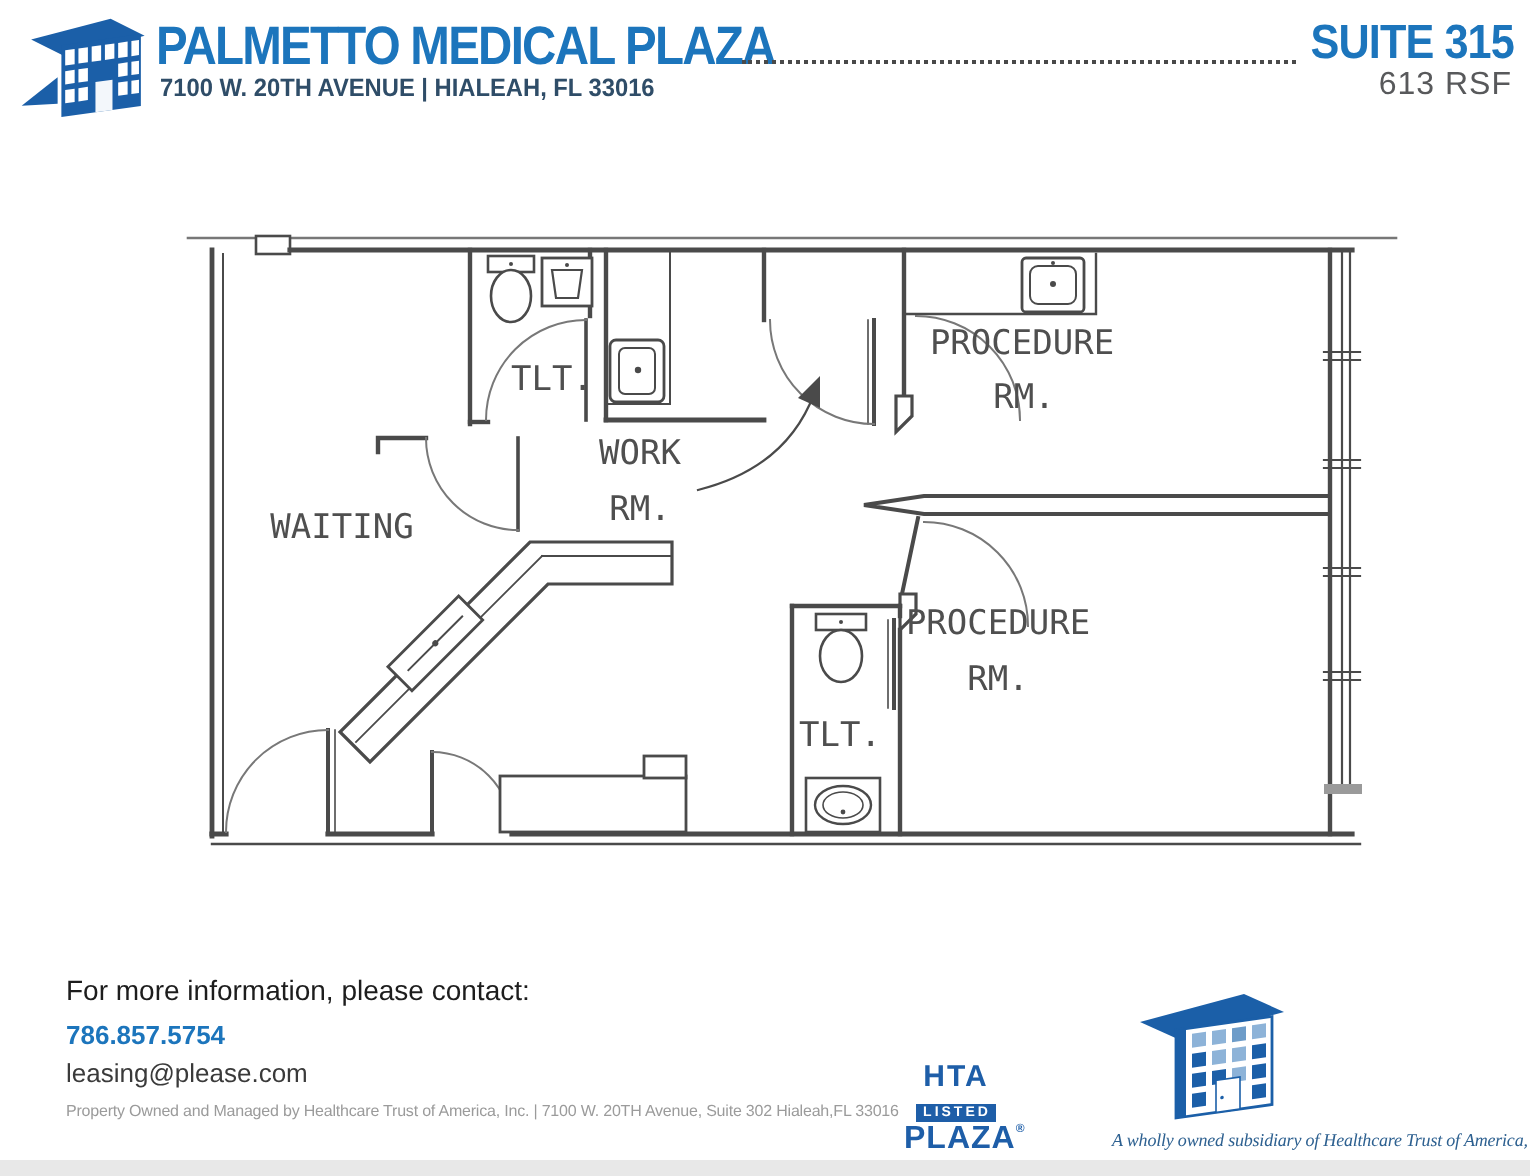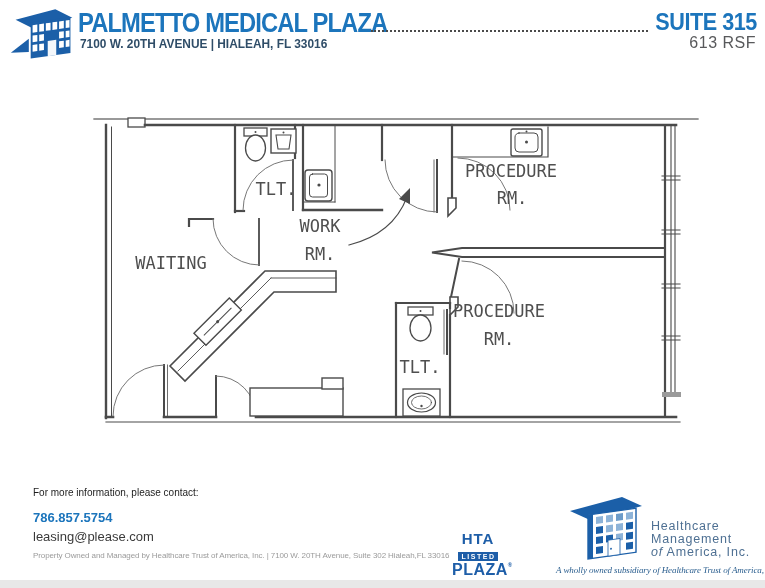--- a/index.html
+++ b/index.html
@@ -24,21 +24,21 @@
     color:var(--brand-blue,#1C75BC);letter-spacing:-0.5px;text-align:right;
     transform:scaleX(0.9);transform-origin:right top;white-space:nowrap;}
   .rsf{position:absolute;right:9px;top:34px;font-size:16px;color:var(--gray,#58595B);
     letter-spacing:0.5px;text-align:right;white-space:nowrap;}
 
   
   .plan{position:absolute;left:90px;top:98px;width:615px;height:342px;}
   .plan text{font-family:"DejaVu Sans Mono",monospace;font-size:17px;fill:#4f4f4f;}
 
   
-  .contact-h{position:absolute;left:33px;top:487px;font-size:10px;color:#1d1d1d;white-space:nowrap;}
+  .contact-h{position:absolute;left:33px;top:487px;font-size:14px;color:#1d1d1d;white-space:nowrap;}
   .phone{position:absolute;left:33px;top:510px;font-size:13px;font-weight:bold;
     color:var(--brand-blue,#1C75BC);white-space:nowrap;}
   .email{position:absolute;left:33px;top:529px;font-size:13px;color:#3a3a3a;white-space:nowrap;}
   .propnote{position:absolute;left:33px;top:551px;font-size:8px;letter-spacing:-0.1px;
     color:var(--light-gray,#9B9B9B);white-space:nowrap;text-align:right;}
 
   .hta{position:absolute;left:452px;top:531px;width:52px;text-align:center;line-height:1;}
   .hta .t1{font-size:15px;font-weight:bold;color:var(--logo-blue,#1E5EA8);letter-spacing:1px;}
   .hta .t2{display:inline-block;margin-top:1px;background:var(--logo-blue,#1E5EA8);color:#fff;
     font-size:7px;font-weight:bold;letter-spacing:1.5px;padding:1.5px 3px 1px 4px;}
@@ -264,20 +264,15 @@
           <rect x="18" y="23" width="7" height="7" fill="#1B5FA8"></rect>
           <rect x="28" y="23" width="7" height="7" fill="#8DB3D8"></rect>
           <rect x="38" y="23" width="7" height="7" fill="#1B5FA8"></rect>
         <rect x="8" y="33" width="7" height="7" fill="#1B5FA8"></rect>
           <rect x="38" y="33" width="7" height="7" fill="#1B5FA8"></rect>
       </g>
       <rect x="20" y="28" width="12" height="16" fill="#fff" stroke="#1B5FA8" stroke-width="0.8"></rect>
       <circle cx="23" cy="37" r="0.9" fill="#1B5FA8"></circle>
     </g>
   </svg>
-  <div class="hma-text">
-    <div>Healthcare</div>
-    <div>Management</div>
-    <div><span class="it">of</span><span> America, Inc.</span></div>
-  </div>
   <div class="hma-tagline">A wholly owned subsidiary of Healthcare Trust of America, Inc.</div>
 
 </div>
 
 </body></html>

